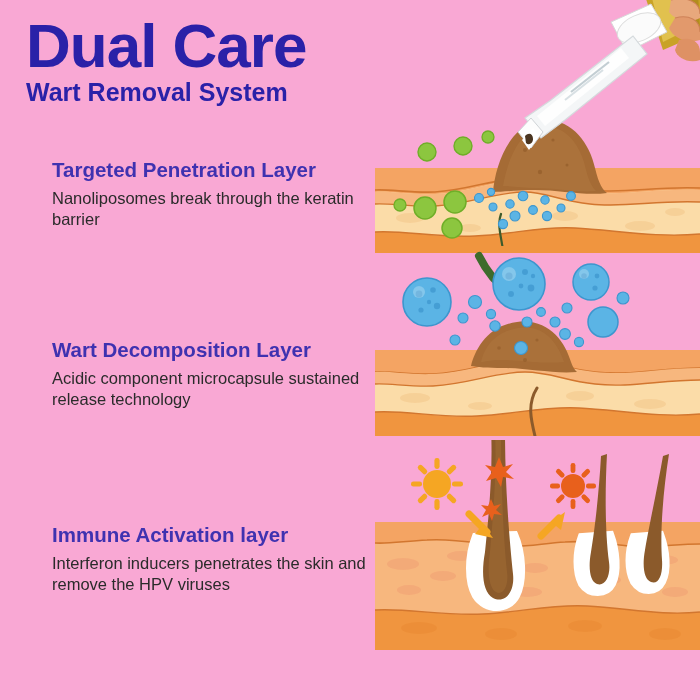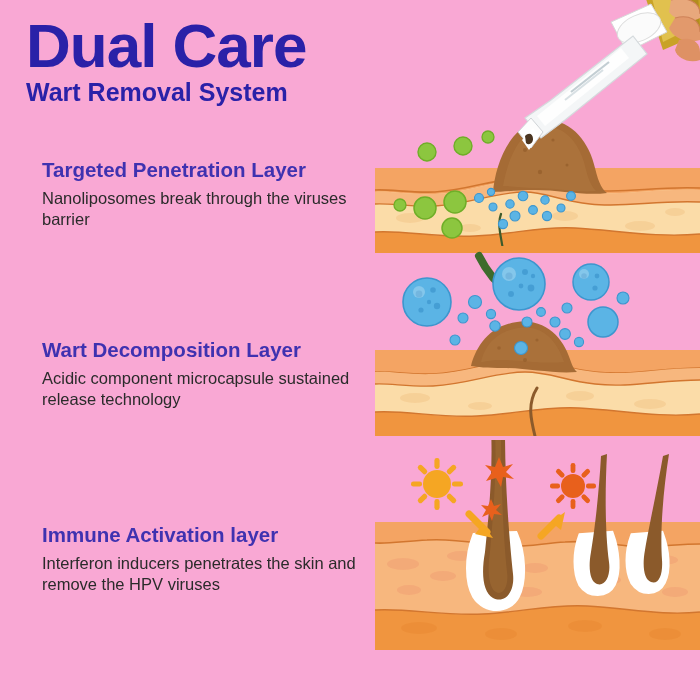--- a/index.html
+++ b/index.html
@@ -35,21 +35,21 @@
     font-size: 25px;
     font-weight: 700;
     color: #2A21A8;
     line-height: 1.1;
     margin-top: 2px;
     white-space: nowrap;
   }
 
   .feature {
     position: absolute;
-    left: 42px;
+    left: 52px;
     width: 320px;
   }
   .feature-head {
     font-size: 20.5px;
     font-weight: 700;
     color: #3F32B0;
     line-height: 1.2;
     margin-bottom: 5px;
     white-space: nowrap;
   }
@@ -81,21 +81,21 @@
 
 <div id="page">
 
   <div class="title-block">
     <div class="title-main">Dual Care</div>
     <div class="title-sub">Wart Removal System</div>
   </div>
 
   <div class="feature" id="feature-1">
     <div class="feature-head">Targeted Penetration Layer</div>
-    <div class="feature-body">Nanoliposomes break through the viruses barrier</div>
+    <div class="feature-body">Nanoliposomes break through the keratin barrier</div>
   </div>
 
   <div class="feature" id="feature-3">
     <div class="feature-head">Immune Activation layer</div>
     <div class="feature-body">Interferon inducers penetrates the skin and remove the HPV viruses</div>
   </div>
 
   <div class="feature" id="feature-2">
     <div class="feature-head">Wart Decomposition Layer</div>
     <div class="feature-body">Acidic component microcapsule sustained release technology</div>

